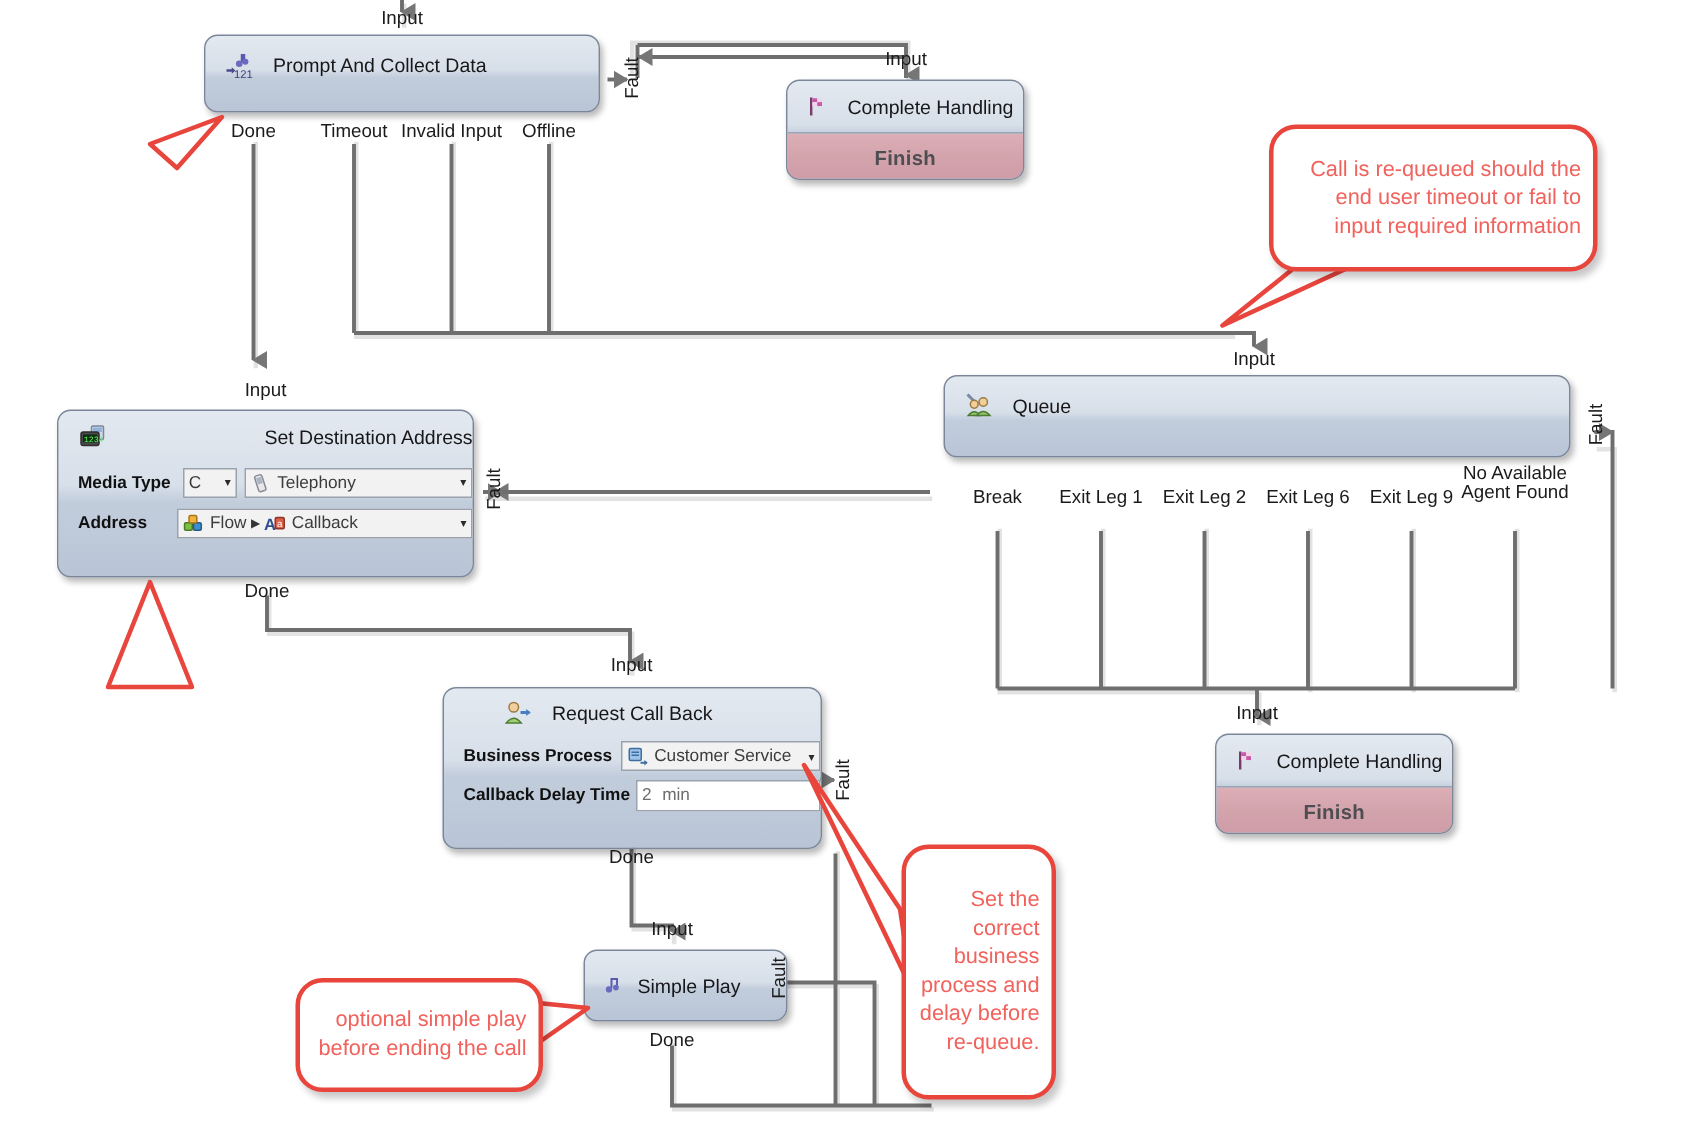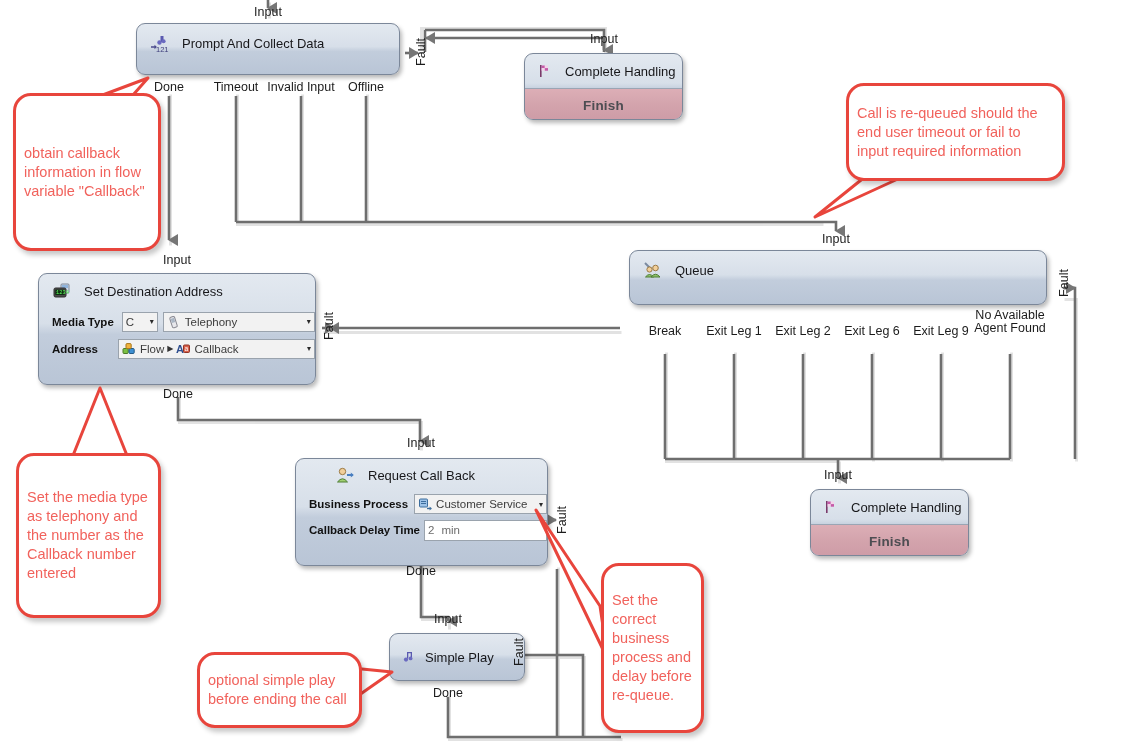--- a/index.html
+++ b/index.html
@@ -74,21 +74,21 @@
   
   .callout{
     position:absolute;
     box-sizing:border-box;
     border:3px solid #e8453c;
     border-radius:18px;
     background:#fff;
     color:#f1625c;
     font-size:14.5px;
     line-height:19px;
-    text-align:left;
+    text-align:right;
     display:flex;align-items:center;justify-content:center;
     padding:6px 8px;
     box-shadow:3px 4px 5px rgba(0,0,0,0.22);
     z-index:6;
   }
   #tails{position:absolute;left:0;top:0;width:1121px;height:747px;z-index:5;pointer-events:none;}
 </style>
 </head>
 <body>
 
@@ -221,21 +221,21 @@
         <rect x="6.8" y="1.5" width="3.2" height="2.6" fill="#f3d4ea"></rect>
         <rect x="3.6" y="4.1" width="3.2" height="2.6" fill="#f3d4ea"></rect>
         <rect x="6.8" y="4.1" width="3.2" height="2.6" fill="#c659a8"></rect>
       </svg>
       <span class="ttl">Complete Handling</span>
     </div>
     <div class="finish">Finish</div>
   </div>
 
   <div class="node" style="left:38px;top:273px;width:278px;height:112px;">
-    <div class="titlerow" style="height:34px;">
+    <div class="titlerow" style="height:34px;justify-content:space-between;">
       <svg class="ico" viewBox="0 0 19 19">
         <rect x="9" y="2" width="8" height="9" rx="1" fill="#cfd9e6" stroke="#7b8799"></rect>
         <rect x="10" y="3" width="6" height="3" fill="#8fb4dd"></rect>
         <rect x="2" y="6" width="12" height="9" rx="1.5" fill="#4a4a4a" stroke="#2e2e2e"></rect>
         <rect x="3.3" y="7.6" width="9.4" height="5.4" fill="#0f2e12"></rect>
         <text x="4" y="12.4" font-size="5.4" fill="#5dff5d" font-family="'Liberation Mono',monospace">1234</text>
       </svg>
       <span class="ttl">Set Destination Address</span>
     </div>
 
@@ -377,23 +377,21 @@
   <div class="plabel" style="left:396px;top:437px;width:50px;">Input</div>
   <div class="plabel vert" style="left:556px;top:540px;width:40px;">Fault</div>
   <div class="plabel" style="left:396px;top:565px;width:50px;">Done</div>
 
   <div class="plabel" style="left:813px;top:469px;width:50px;">Input</div>
 
   <div class="plabel" style="left:423px;top:613px;width:50px;">Input</div>
   <div class="plabel vert" style="left:513px;top:672px;width:40px;">Fault</div>
   <div class="plabel" style="left:423px;top:687px;width:50px;">Done</div>
 
-  <div class="callout" style="left:13px;top:93px;width:148px;height:158px;">obtain callback information in flow variable "Callback"</div>
 
   <div class="callout" style="left:846px;top:83px;width:219px;height:98px;">Call is re-queued should the end user timeout or fail to input required information</div>
 
-  <div class="callout" style="left:16px;top:453px;width:145px;height:165px;">Set the media type as telephony and the number as the Callback number entered</div>
 
   <div class="callout" style="left:197px;top:652px;width:165px;height:76px;">optional simple play before ending the call</div>
 
   <div class="callout" style="left:601px;top:563px;width:103px;height:170px;">Set the correct business process and delay before re-queue.</div>
 
 </div>
 
 </body></html>

